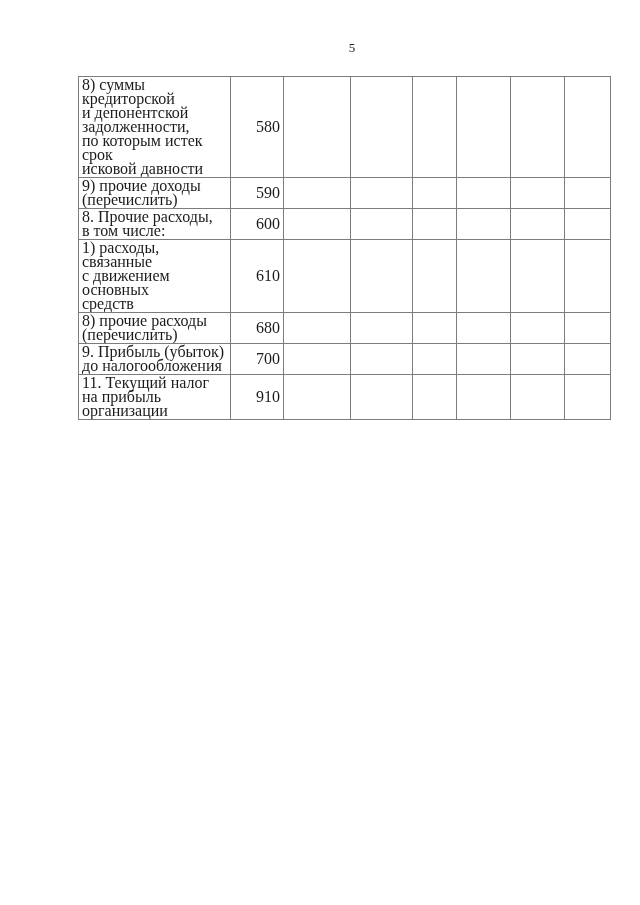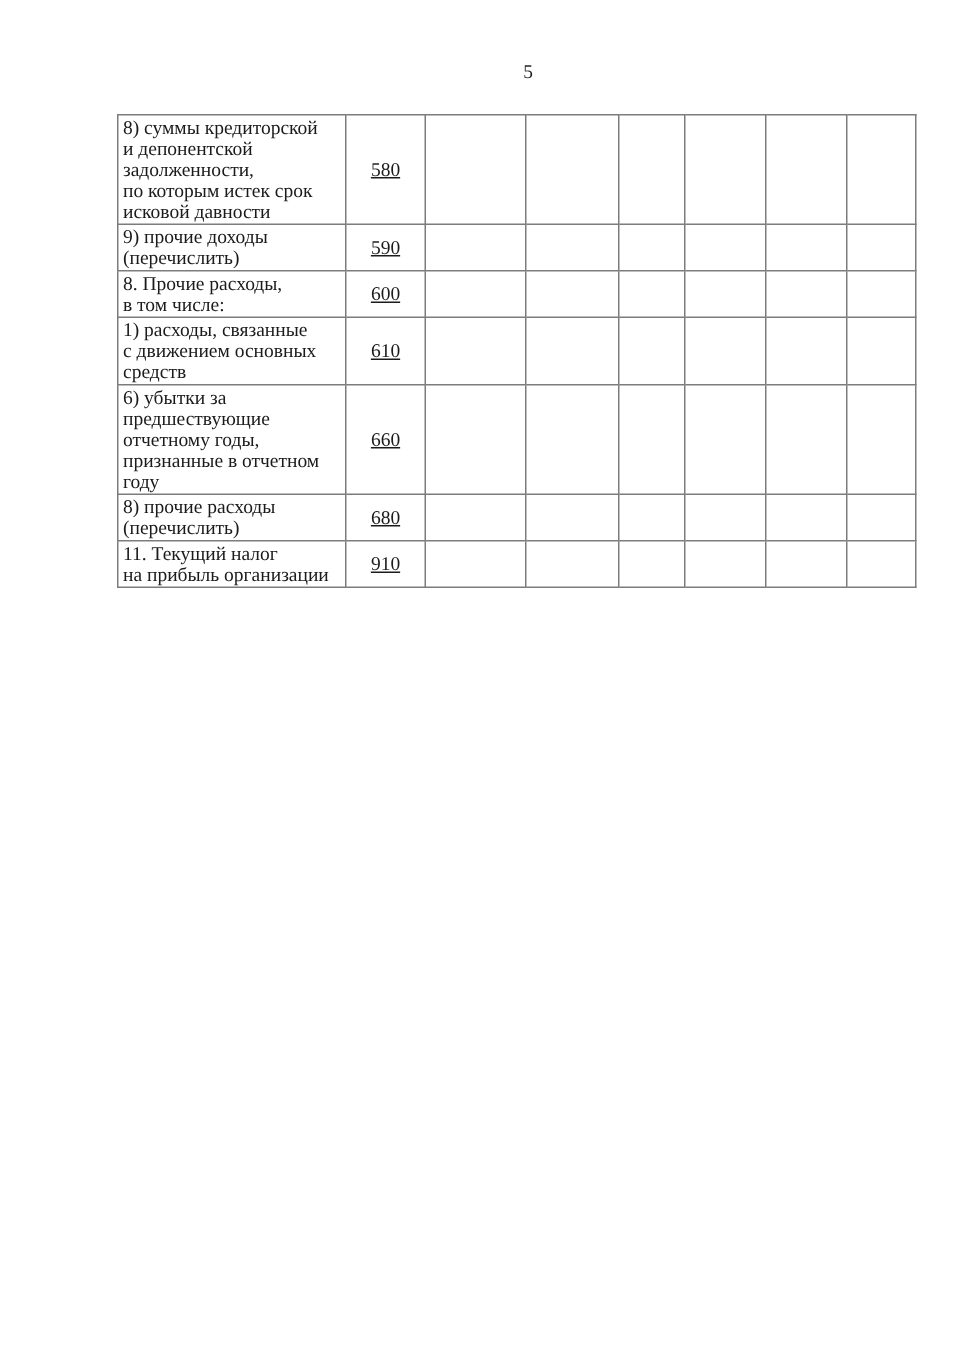--- a/index.html
+++ b/index.html
@@ -30,39 +30,38 @@
     line-height: 16px;
     color: #222222;
   }
   table.report-table {
     position: absolute;
     top: 76px;
     left: 78px;
     width: 532px;
     border-collapse: collapse;
     table-layout: fixed;
-    font-size: 13px;
+    font-size: 16px;
     line-height: 14px;
   }
   table.report-table td {
     border: 1px solid #7c7c7c;
     padding: 1px 3px;
     overflow: hidden;
   }
   td.label-cell {
     vertical-align: top;
     text-align: left;
     white-space: pre-line;
     padding-left: 4px;
   }
   td.code-cell {
     vertical-align: middle;
-    text-align: center;
+    text-align: right;
     white-space: nowrap;
-    text-decoration: underline;
   }
   td.data-cell {
     vertical-align: middle;
   }
 </style>
 </head>
 <body>
 
 <div class="page">
   <div class="page-number">5</div>
@@ -128,48 +127,45 @@
     <td class="data-cell"></td>
     <td class="data-cell"></td>
     <td class="data-cell"></td>
     <td class="data-cell"></td>
   </tr>
 
 
 
 
 
-  <tr>
-    <td class="label-cell">6) убытки за
-предшествующие
-отчетному годы,
-признанные в отчетном
-году</td>
-    <td class="code-cell">660</td>
-    <td class="data-cell"></td>
-    <td class="data-cell"></td>
-    <td class="data-cell"></td>
-    <td class="data-cell"></td>
-    <td class="data-cell"></td>
-    <td class="data-cell"></td>
-  </tr>
 
 
   <tr>
     <td class="label-cell">8) прочие расходы
 (перечислить)</td>
     <td class="code-cell">680</td>
     <td class="data-cell"></td>
     <td class="data-cell"></td>
     <td class="data-cell"></td>
     <td class="data-cell"></td>
     <td class="data-cell"></td>
     <td class="data-cell"></td>
   </tr>
 
+  <tr>
+    <td class="label-cell">9. Прибыль (убыток)
+до налогообложения</td>
+    <td class="code-cell">700</td>
+    <td class="data-cell"></td>
+    <td class="data-cell"></td>
+    <td class="data-cell"></td>
+    <td class="data-cell"></td>
+    <td class="data-cell"></td>
+    <td class="data-cell"></td>
+  </tr>
 
 
   <tr>
     <td class="label-cell">11. Текущий налог
 на прибыль организации</td>
     <td class="code-cell">910</td>
     <td class="data-cell"></td>
     <td class="data-cell"></td>
     <td class="data-cell"></td>
     <td class="data-cell"></td>

